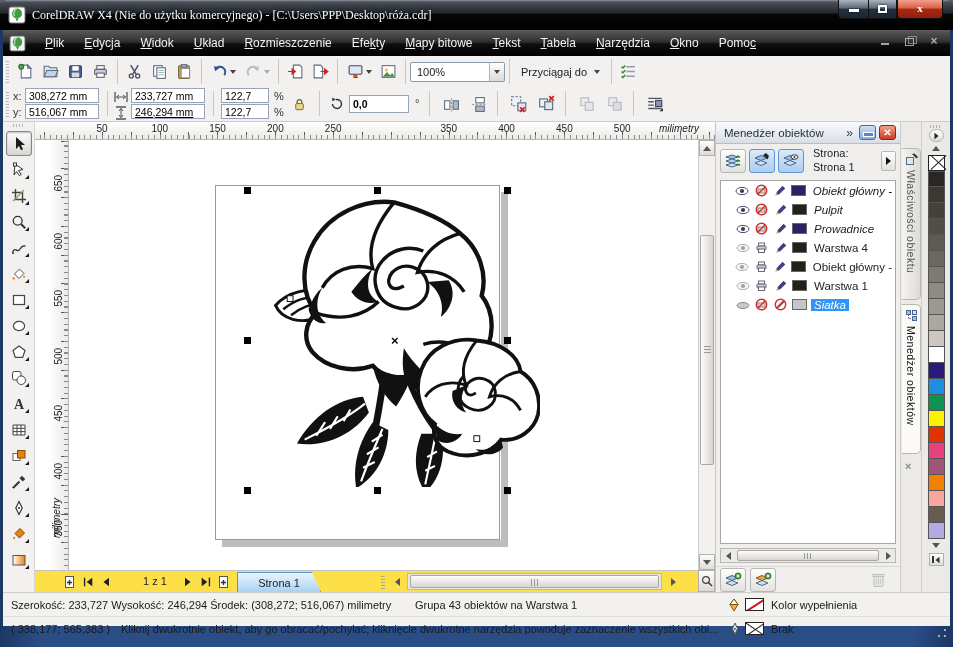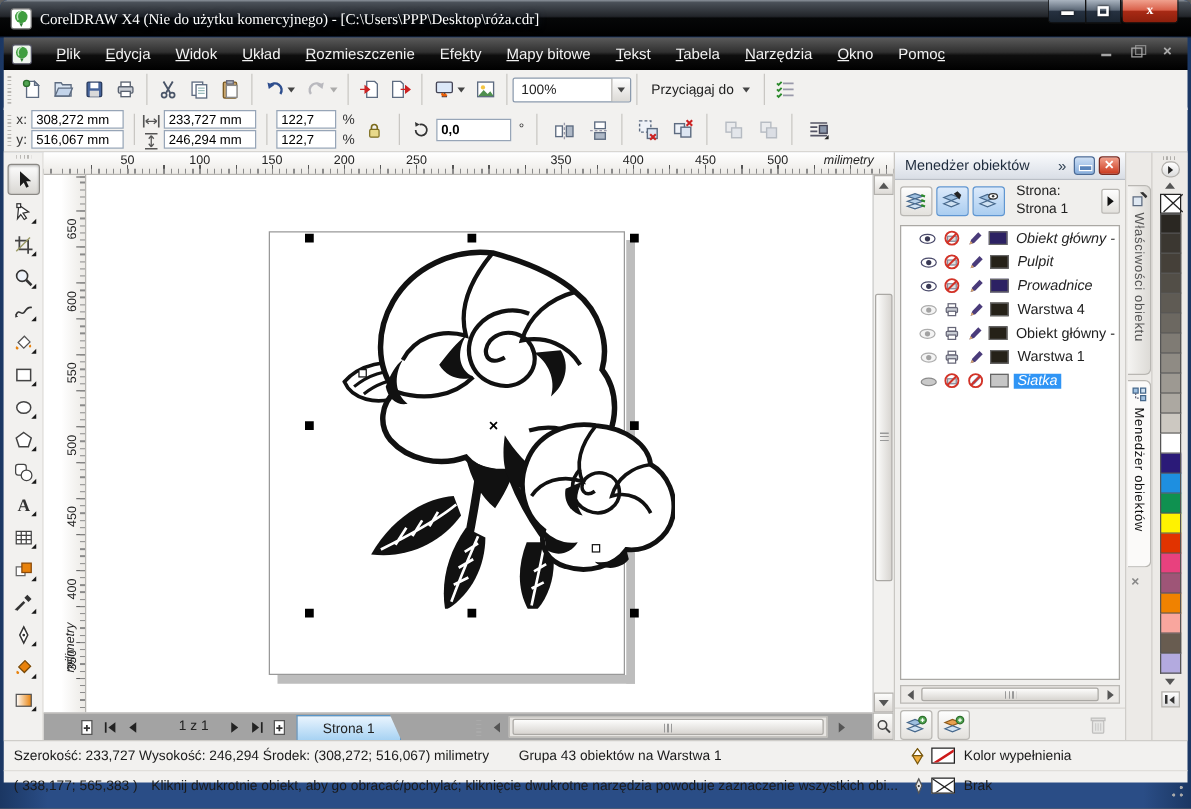--- a/index.html
+++ b/index.html
@@ -91,21 +91,21 @@
 .tri.up{border-left:4px solid transparent;border-right:4px solid transparent;border-bottom:5px solid #555;}
 .tri.down{border-left:4px solid transparent;border-right:4px solid transparent;border-top:5px solid #555;}
 .tri.left{border-top:4px solid transparent;border-bottom:4px solid transparent;border-right:5px solid #555;}
 .tri.right{border-top:4px solid transparent;border-bottom:4px solid transparent;border-left:5px solid #555;}
 .vscroll{position:absolute;right:0;top:18px;bottom:22px;width:17px;background:#f2f1ef;border-left:1px solid #ccc;}
 .vthumb{position:absolute;left:1px;top:95px;width:14px;height:230px;background:linear-gradient(90deg,#fdfdfc,#d8d5d1);border:1px solid #aaa8a4;border-radius:2px;}
 .vthumb::after{content:"";position:absolute;left:3px;top:50%;width:7px;height:7px;margin-top:-4px;background:repeating-linear-gradient(0deg,#999 0 1px,transparent 1px 3px);}
 .navzoom{position:absolute;right:0;bottom:0;width:17px;height:22px;background:linear-gradient(#fdfdfc,#dedbd7);border:1px solid #b3b1ad;display:flex;align-items:center;justify-content:center;}
 
 
-.pagenav{position:absolute;left:0;bottom:0;right:17px;height:22px;background:#a3a3a3;border-top:1px solid #c6c4c1;}
+.pagenav{position:absolute;left:0;bottom:0;right:17px;height:22px;background:#fde047;border-top:1px solid #c6c4c1;}
 .pn-btn{position:absolute;top:2px;width:17px;height:17px;display:flex;align-items:center;justify-content:center;border:1px solid transparent;border-radius:2px;}
 .pn-counter{position:absolute;left:92px;top:4px;width:56px;text-align:center;font-size:11px;}
 .ptab{position:absolute;left:190px;top:1px;width:84px;height:20px;background:linear-gradient(#eaf5fe,#a7d2f3);border:1px solid #5a96c8;border-bottom:none;clip-path:polygon(0 0,calc(100% - 9px) 0,100% 100%,0 100%);text-align:center;line-height:20px;font-size:11px;}
 .pn-split{position:absolute;left:346px;top:4px;width:4px;height:14px;background:repeating-linear-gradient(0deg,#aaa 0 1px,transparent 1px 3px);}
 .hscroll-track{position:absolute;left:372px;right:36px;top:2px;height:17px;background:#e7e5e2;border:1px solid #bbb9b5;}
 .hthumb{position:absolute;left:2px;right:2px;top:1px;height:13px;background:linear-gradient(#fdfdfc,#d8d5d1);border:1px solid #aaa8a4;border-radius:2px;}
 .hthumb::after{content:"";position:absolute;top:3px;left:50%;width:9px;height:7px;margin-left:-4px;background:repeating-linear-gradient(90deg,#999 0 1px,transparent 1px 3px);}
 
 
 .docker{position:absolute;left:712px;top:0;width:185px;height:100%;background:#f0efed;border-left:1px solid #c9c7c3;}
@@ -348,21 +348,21 @@
     <div class="pb-sep" style="left:104px"></div>
     <svg class="pb-ico" style="left:110px;top:3px" viewBox="0 0 16 16">
         <path d="M2 3v10M14 3v10" stroke="#555" stroke-width="1.3"></path>
         <path d="M3.5 8h9M3.5 8l2.5-2M3.5 8l2.5 2M12.5 8l-2.5-2M12.5 8l-2.5 2" stroke="#555" fill="none"></path>
       </svg>
     <input class="pb-in" style="left: 128px; top: 2px; width: 74px;" readonly="" value="233,727 mm">
     <svg class="pb-ico" style="left:110px;top:19px" viewBox="0 0 16 16">
         <path d="M3 2h10M3 14h10" stroke="#555" stroke-width="1.3"></path>
         <path d="M8 3.5v9M8 3.5L6 6M8 3.5l2 2.5M8 12.5L6 10M8 12.5l2-2.5" stroke="#555" fill="none"></path>
       </svg>
-    <input class="pb-in" style="left: 128px; top: 18px; width: 74px;" readonly="" value="246,294 mm">
+    <input class="pb-in" style="left: 128px; top: 18px; width: 74px; text-decoration: underline;" readonly="" value="246,294 mm">
     <div class="pb-sep" style="left:210px"></div>
     <input class="pb-in" style="left: 218px; top: 2px; width: 48px;" readonly="" value="122,7">
     <span class="pb-lab" style="left:271px;top:4px">%</span>
     <input class="pb-in" style="left: 218px; top: 18px; width: 48px;" readonly="" value="122,7">
     <span class="pb-lab" style="left:271px;top:20px">%</span>
     <div class="pb-btn" style="left:284px;top:6px">
         <svg width="15" height="15" viewBox="0 0 16 16">
           <rect x="4" y="7" width="8" height="6.5" rx="1" fill="#e8d98a" stroke="#7a6a1a"></rect>
           <path d="M5.5 7V5.3a2.5 2.5 0 015 0V7" fill="none" stroke="#7a6a1a" stroke-width="1.4"></path>
         </svg>

